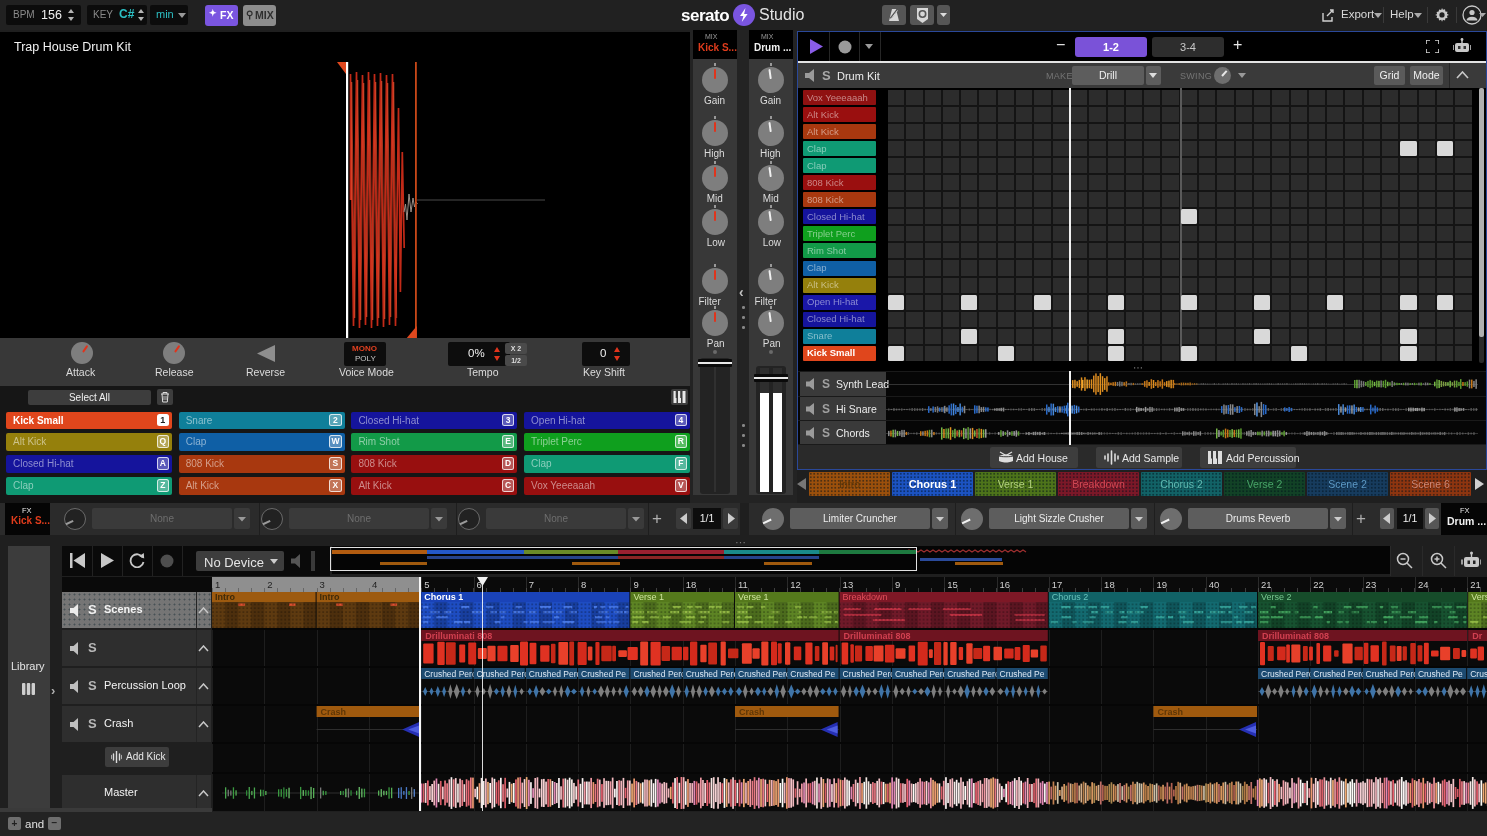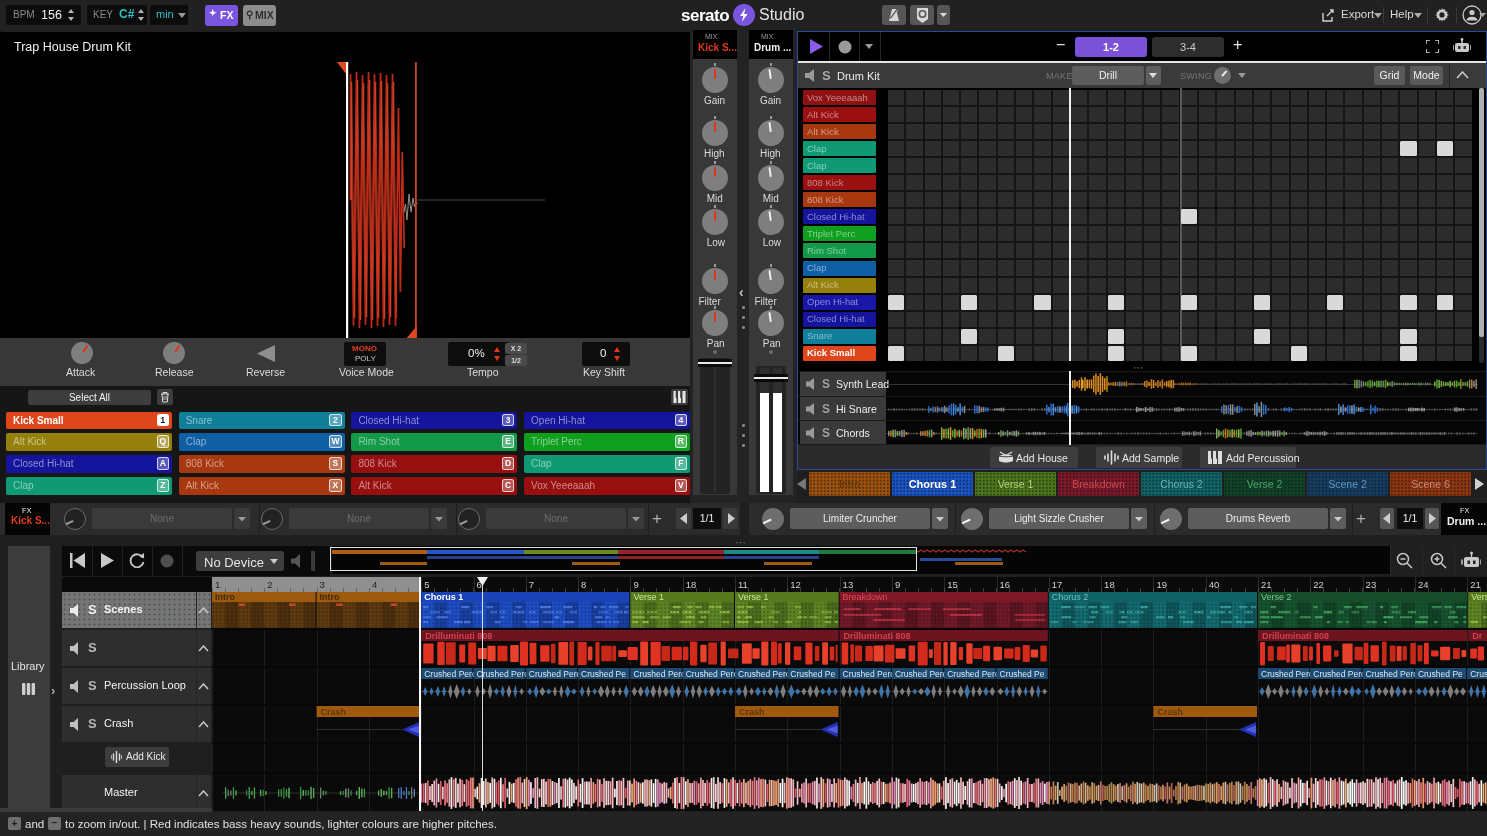--- a/index.html
+++ b/index.html
@@ -2829,15 +2829,14 @@
 <div style="left:419px;top:577px;width:2px;height:234px;background:#f8f8f8;"></div>
 <div style="left:482px;top:577px;width:1px;height:234px;background:rgba(255,255,255,.85);"></div>
 <svg style="left:477px;top:577px" width="11" height="9">
       <path d="M0 0h11L5.5 9z" fill="#f0f0f0"></path>
     </svg>
 <div style="left:0px;top:808px;width:212px;height:4px;background:#3a3a3a;"></div>
 <div style="left:0px;top:812px;width:1487px;height:24px;background:#232323;"></div>
 <div style="left:8px;top:817px;width:13px;height:13px;background:#6e6e6e;border-radius:2px;color:#1f1f1f;font-size:10px;text-align:center;line-height:13px;font-weight:bold;">+</div>
 <div style="left:25px;top:818px;font-size:11.5px;color:#e0e0e0;">and</div>
 <div style="left:48px;top:817px;width:13px;height:13px;background:#6e6e6e;border-radius:2px;color:#1f1f1f;font-size:10px;text-align:center;line-height:12px;font-weight:bold;">−</div>
-<div style="left:65px;top:818px;font-size:11.5px;color:#e0e0e0;">to zoom in/out. | Red indicates bass heavy sounds, lighter colours are higher pitches.</div>
 <div style="left:735px;top:536px;font-size:11px;color:#777;">⋯</div>
 <div style="left:884px;top:2px;"></div>
 </div>
 </body></html>

